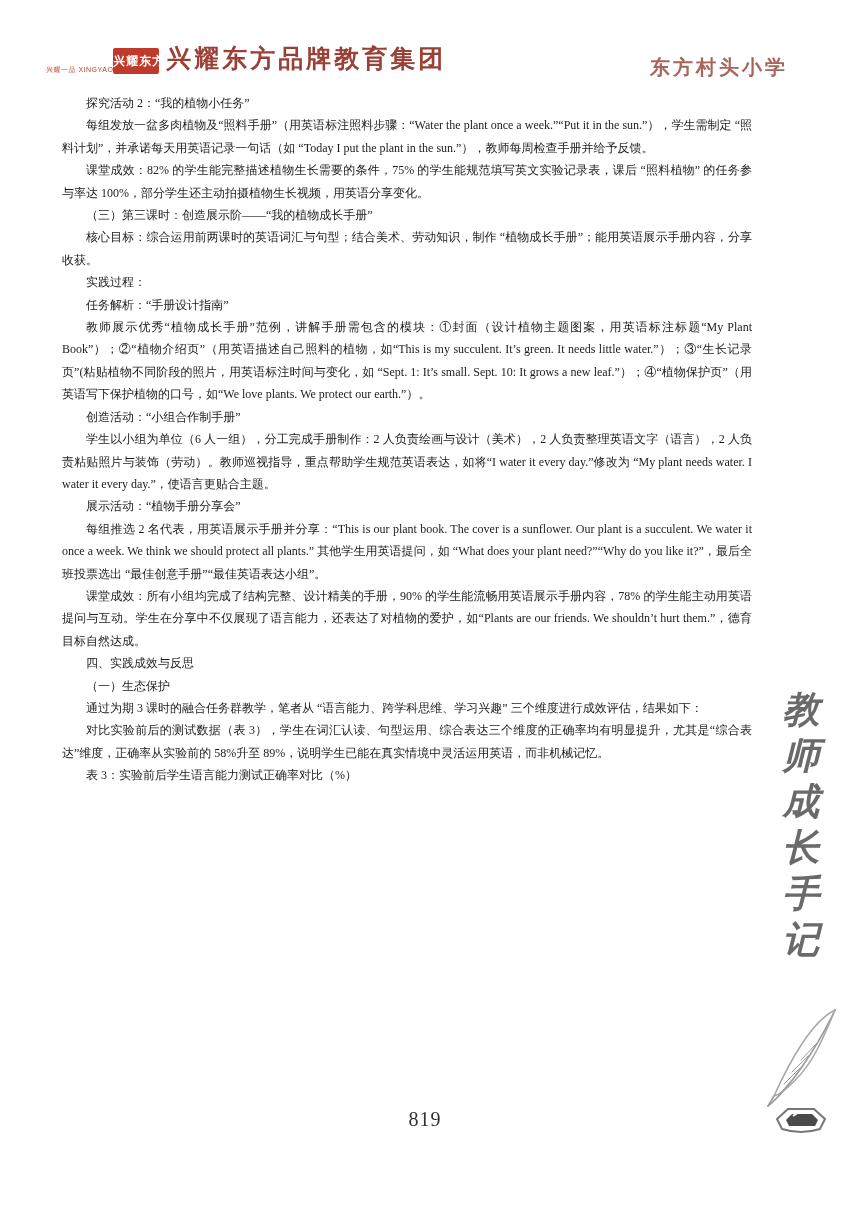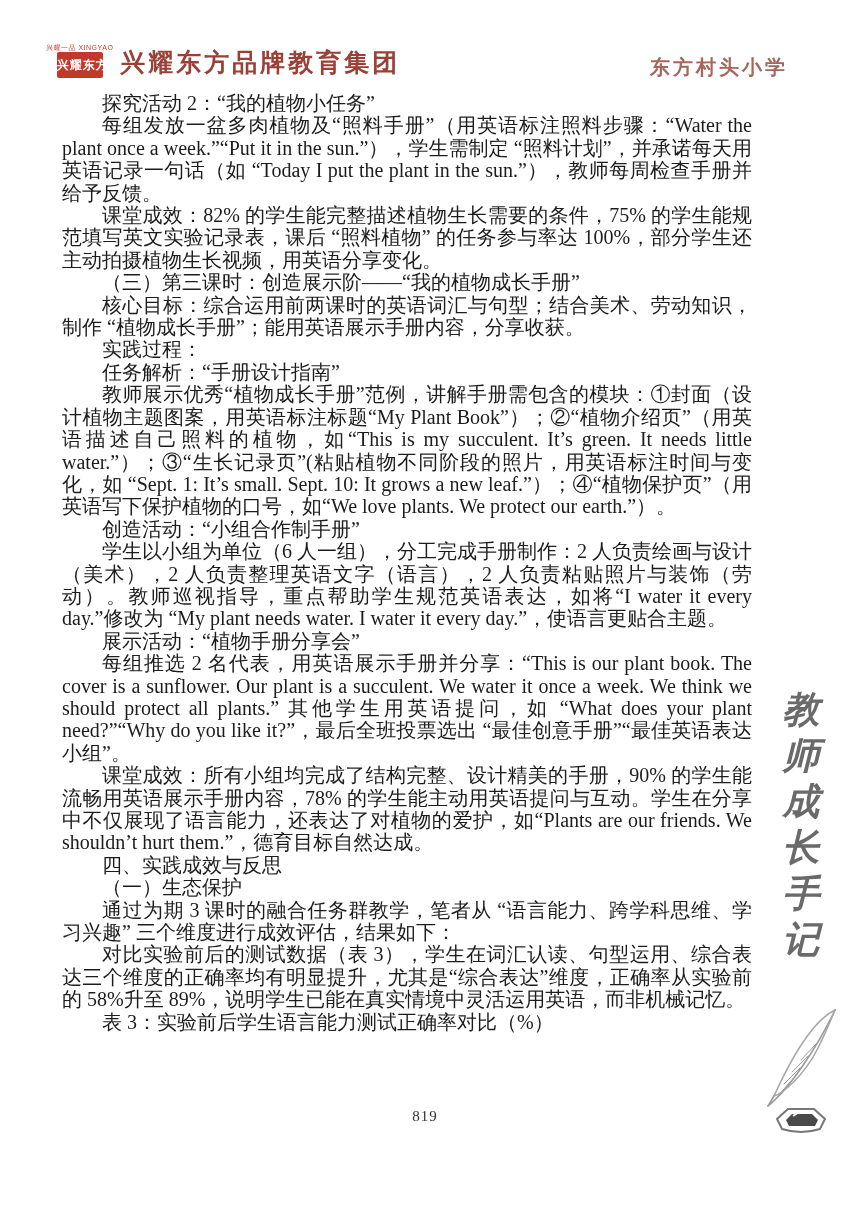--- a/index.html
+++ b/index.html
@@ -10,21 +10,21 @@
     background:#ffffff;
     font-family:"Liberation Serif","DejaVu Serif",serif;
     overflow:hidden;
   }
 
   
   .header-brand {
     position:absolute; left:46px; top:44px;
     display:flex; align-items:flex-end; gap:7px;
   }
-  .seal { display:flex; flex-direction:column; align-items:center; }
+  .seal { display:flex; flex-direction:row; align-items:flex-end; }
   .seal-top {
     font-size:7px; color:#c0392b; letter-spacing:0.5px;
     font-family:"Liberation Sans",sans-serif; line-height:8px;
     white-space:nowrap;
   }
   .seal-box {
     width:46px; height:26px; background:#bf3a2b; color:#ffffff;
     font-size:12px; font-weight:bold; line-height:26px; text-align:center;
     letter-spacing:1px; border-radius:2px;
     overflow:hidden; white-space:nowrap;
@@ -35,40 +35,40 @@
   }
   .school-name {
     position:absolute; right:62px; top:54px;
     color:#a7655c; font-size:20px; font-weight:bold;
     letter-spacing:3px; white-space:nowrap;
   }
 
   
   .body-text {
     position:absolute; left:62px; top:92px; width:690px;
-    font-size:20px; line-height:22.4px; color:#1c1c1c;
+    font-size:12px; line-height:22.4px; color:#1c1c1c;
     text-align:justify;
   }
   .body-text p { margin:0; text-indent:2em; }
 
   
   .vertical-title {
     position:absolute; left:779px; top:690px; width:44px;
     display:flex; flex-direction:column; gap:6px;
     color:#6a6a6a; font-size:37px; line-height:40px;
     font-style:italic; font-weight:bold; text-align:center;
   }
 
   
   .quill-wrap { position:absolute; left:756px; top:1004px; }
 
   
   .page-number {
     position:absolute; left:0; right:0; top:1108px;
-    text-align:center; font-size:15px; color:#2f2f3a;
+    text-align:center; font-size:20px; color:#2f2f3a;
     letter-spacing:1px;
   }
 </style>
 </head>
 <body>
 
 <div class="page">
 
   <div class="header-brand">
     <div class="seal">

